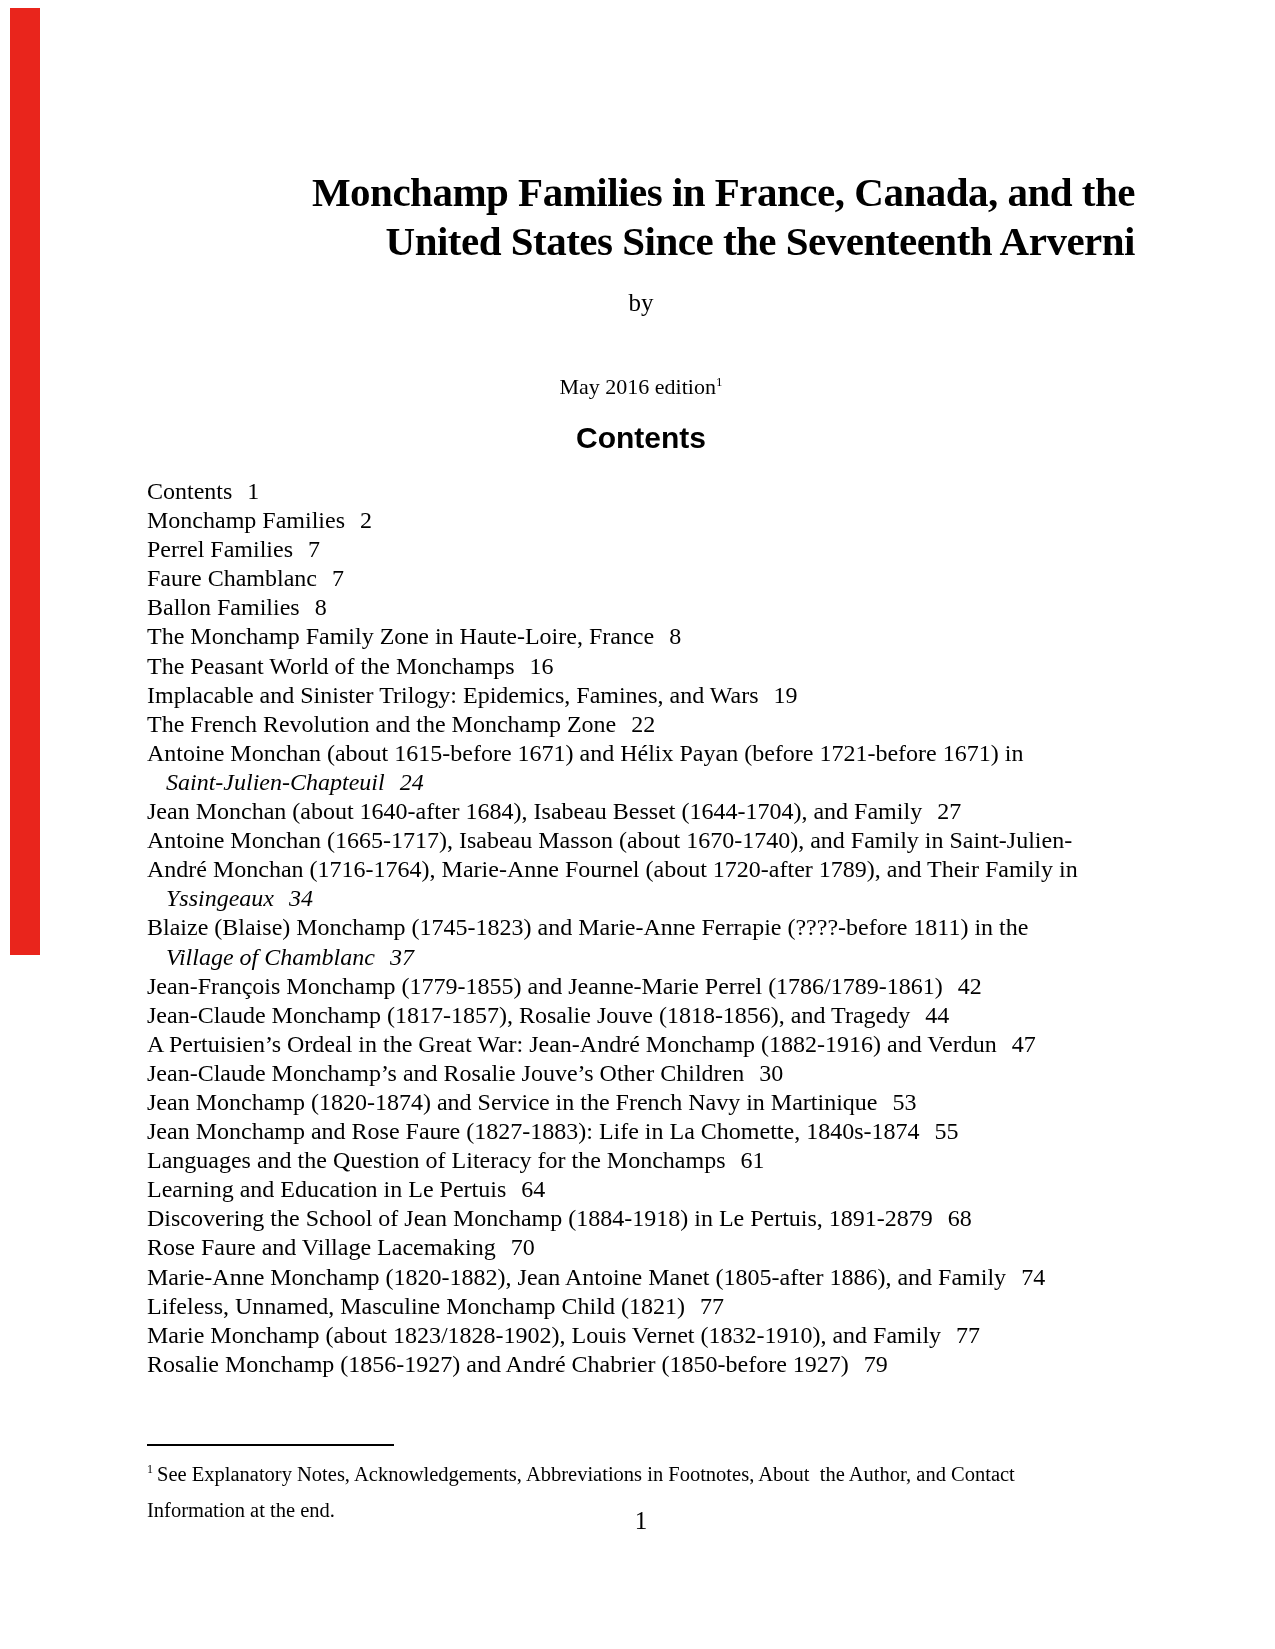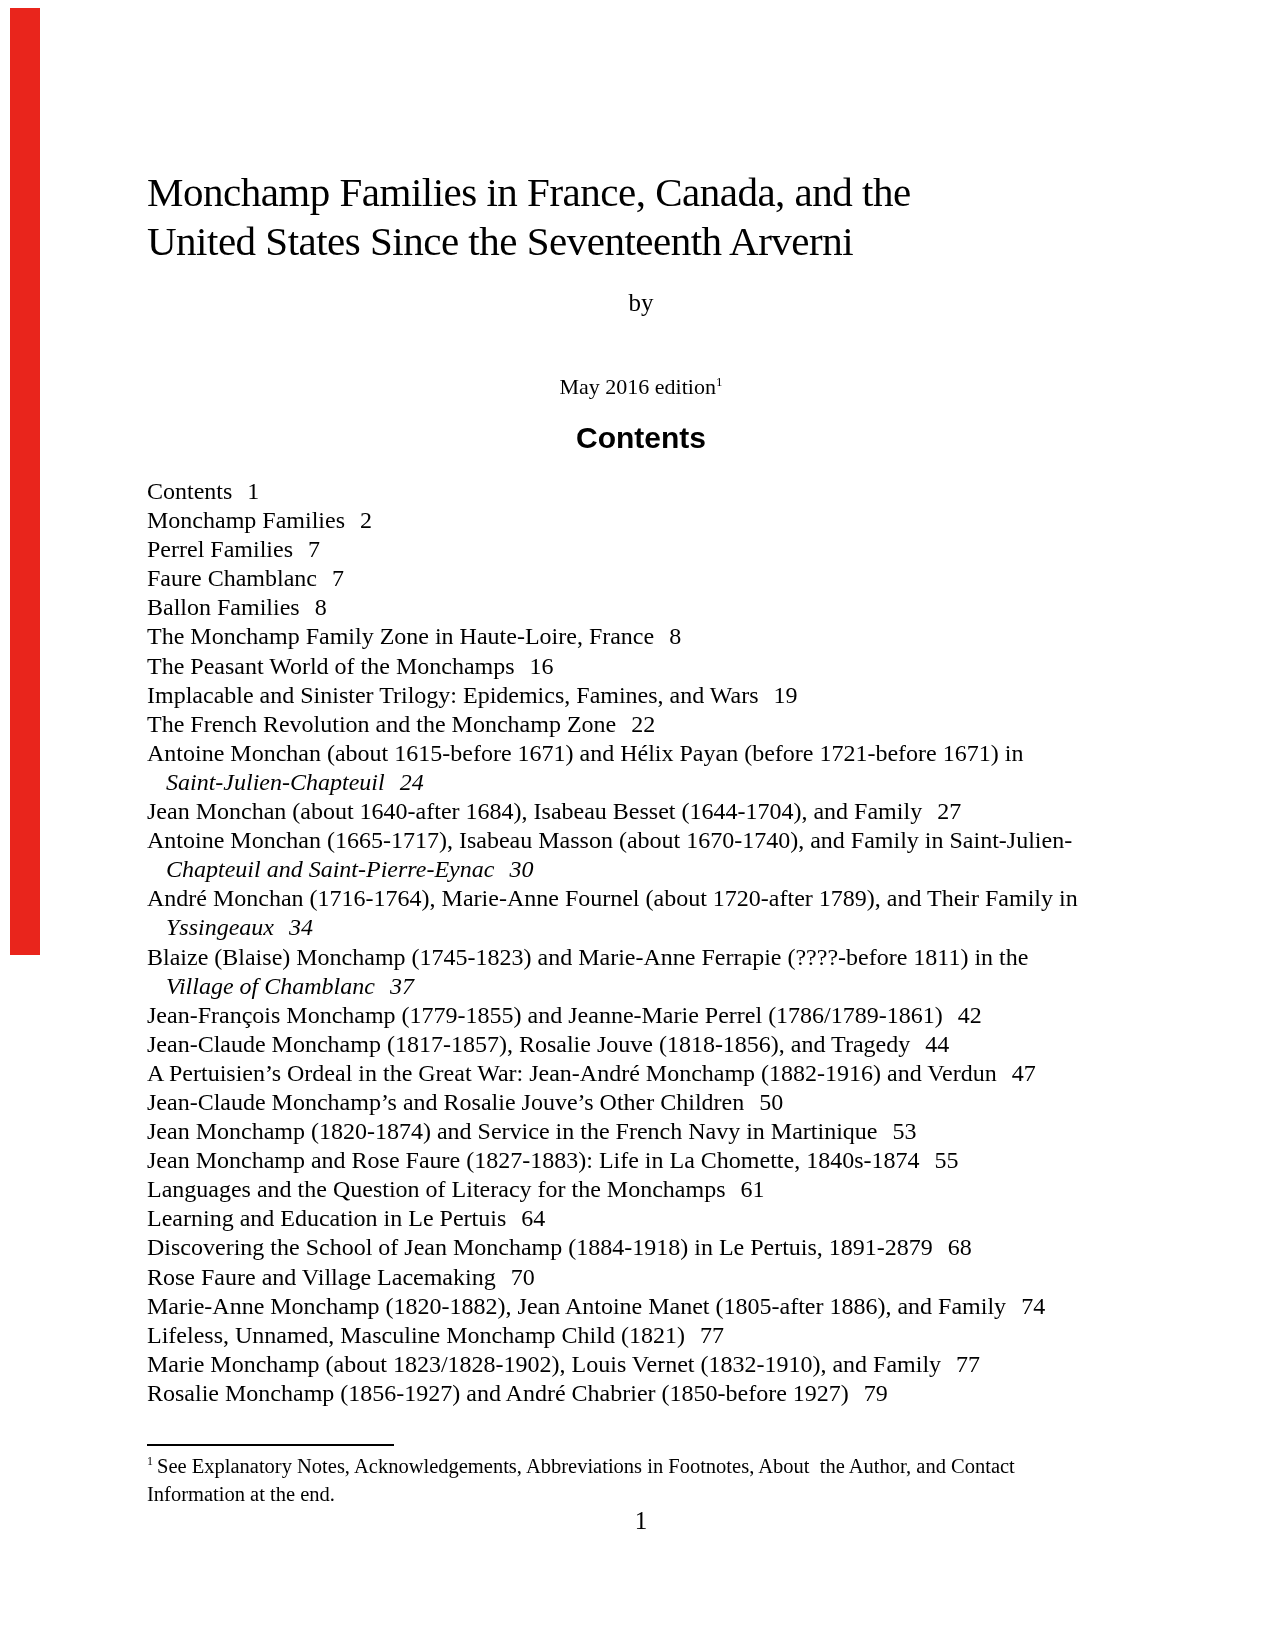--- a/index.html
+++ b/index.html
@@ -25,22 +25,22 @@
     left: 147px;
     top: 0;
     width: 988px;
     height: 1649px;
   }
   .doc-title {
     position: absolute;
     top: 168px;
     left: 0;
     width: 100%;
-    text-align: left;
-    font-weight: normal;
+    text-align: right;
+    font-weight: bold;
     font-size: 41px;
     line-height: 49px;
     letter-spacing: -0.5px;
   }
   .byline {
     position: absolute;
     top: 288px;
     left: 0;
     width: 100%;
     text-align: center;
@@ -101,21 +101,21 @@
     border-top: 2px solid #000000;
   }
   .footnote {
     position: absolute;
     top: 1452px;
     left: 0;
     width: 100%;
     font-size: 20.5px;
     line-height: 28px;
   }
-  .footnote-line { white-space: pre; }
+  .footnote-line { white-space: pre; margin-top: 8px; }
   .footnote sup {
     font-size: 12px;
     vertical-align: super;
     line-height: 0;
     margin-right: 4px;
   }
   .page-number {
     position: absolute;
     top: 1506px;
     left: 0;
@@ -155,29 +155,28 @@
         <div class="toc-line"><span class="toc-text">Faure Chamblanc</span><span class="toc-page">7</span></div>
         <div class="toc-line"><span class="toc-text">Ballon Families</span><span class="toc-page">8</span></div>
         <div class="toc-line"><span class="toc-text">The Monchamp Family Zone in Haute-Loire, France</span><span class="toc-page">8</span></div>
         <div class="toc-line"><span class="toc-text">The Peasant World of the Monchamps</span><span class="toc-page">16</span></div>
         <div class="toc-line"><span class="toc-text">Implacable and Sinister Trilogy: Epidemics, Famines, and Wars</span><span class="toc-page">19</span></div>
         <div class="toc-line"><span class="toc-text">The French Revolution and the Monchamp Zone</span><span class="toc-page">22</span></div>
         <div class="toc-line"><span class="toc-text">Antoine Monchan (about 1615-before 1671) and Hélix Payan (before 1721-before 1671) in</span></div>
         <div class="toc-line indent"><span class="toc-text">Saint-Julien-Chapteuil</span><span class="toc-page">24</span></div>
         <div class="toc-line"><span class="toc-text">Jean Monchan (about 1640-after 1684), Isabeau Besset (1644-1704), and Family</span><span class="toc-page">27</span></div>
         <div class="toc-line"><span class="toc-text">Antoine Monchan (1665-1717), Isabeau Masson (about 1670-1740), and Family in Saint-Julien-</span></div>
-        <div class="toc-line indent"><span class="toc-text">Chapteuil and Saint-Pierre-Eynac</span><span class="toc-page">30</span></div>
         <div class="toc-line"><span class="toc-text">André Monchan (1716-1764), Marie-Anne Fournel (about 1720-after 1789), and Their Family in</span></div>
         <div class="toc-line indent"><span class="toc-text">Yssingeaux</span><span class="toc-page">34</span></div>
         <div class="toc-line"><span class="toc-text">Blaize (Blaise) Monchamp (1745-1823) and Marie-Anne Ferrapie (????-before 1811) in the</span></div>
         <div class="toc-line indent"><span class="toc-text">Village of Chamblanc</span><span class="toc-page">37</span></div>
         <div class="toc-line"><span class="toc-text">Jean-François Monchamp (1779-1855) and Jeanne-Marie Perrel (1786/1789-1861)</span><span class="toc-page">42</span></div>
         <div class="toc-line"><span class="toc-text">Jean-Claude Monchamp (1817-1857), Rosalie Jouve (1818-1856), and Tragedy</span><span class="toc-page">44</span></div>
         <div class="toc-line"><span class="toc-text">A Pertuisien’s Ordeal in the Great War: Jean-André Monchamp (1882-1916) and Verdun</span><span class="toc-page">47</span></div>
-        <div class="toc-line"><span class="toc-text">Jean-Claude Monchamp’s and Rosalie Jouve’s Other Children</span><span class="toc-page">50</span></div>
+        <div class="toc-line"><span class="toc-text">Jean-Claude Monchamp’s and Rosalie Jouve’s Other Children</span><span class="toc-page">30</span></div>
         <div class="toc-line"><span class="toc-text">Jean Monchamp (1820-1874) and Service in the French Navy in Martinique</span><span class="toc-page">53</span></div>
         <div class="toc-line"><span class="toc-text">Jean Monchamp and Rose Faure (1827-1883): Life in La Chomette, 1840s-1874</span><span class="toc-page">55</span></div>
         <div class="toc-line"><span class="toc-text">Languages and the Question of Literacy for the Monchamps</span><span class="toc-page">61</span></div>
         <div class="toc-line"><span class="toc-text">Learning and Education in Le Pertuis</span><span class="toc-page">64</span></div>
         <div class="toc-line"><span class="toc-text">Discovering the School of Jean Monchamp (1884-1918) in Le Pertuis, 1891-2879</span><span class="toc-page">68</span></div>
         <div class="toc-line"><span class="toc-text">Rose Faure and Village Lacemaking</span><span class="toc-page">70</span></div>
         <div class="toc-line"><span class="toc-text">Marie-Anne Monchamp (1820-1882), Jean Antoine Manet (1805-after 1886), and Family</span><span class="toc-page">74</span></div>
         <div class="toc-line"><span class="toc-text">Lifeless, Unnamed, Masculine Monchamp Child (1821)</span><span class="toc-page">77</span></div>
         <div class="toc-line"><span class="toc-text">Marie Monchamp (about 1823/1828-1902), Louis Vernet (1832-1910), and Family</span><span class="toc-page">77</span></div>
         <div class="toc-line"><span class="toc-text">Rosalie Monchamp (1856-1927) and André Chabrier (1850-before 1927)</span><span class="toc-page">79</span></div>

